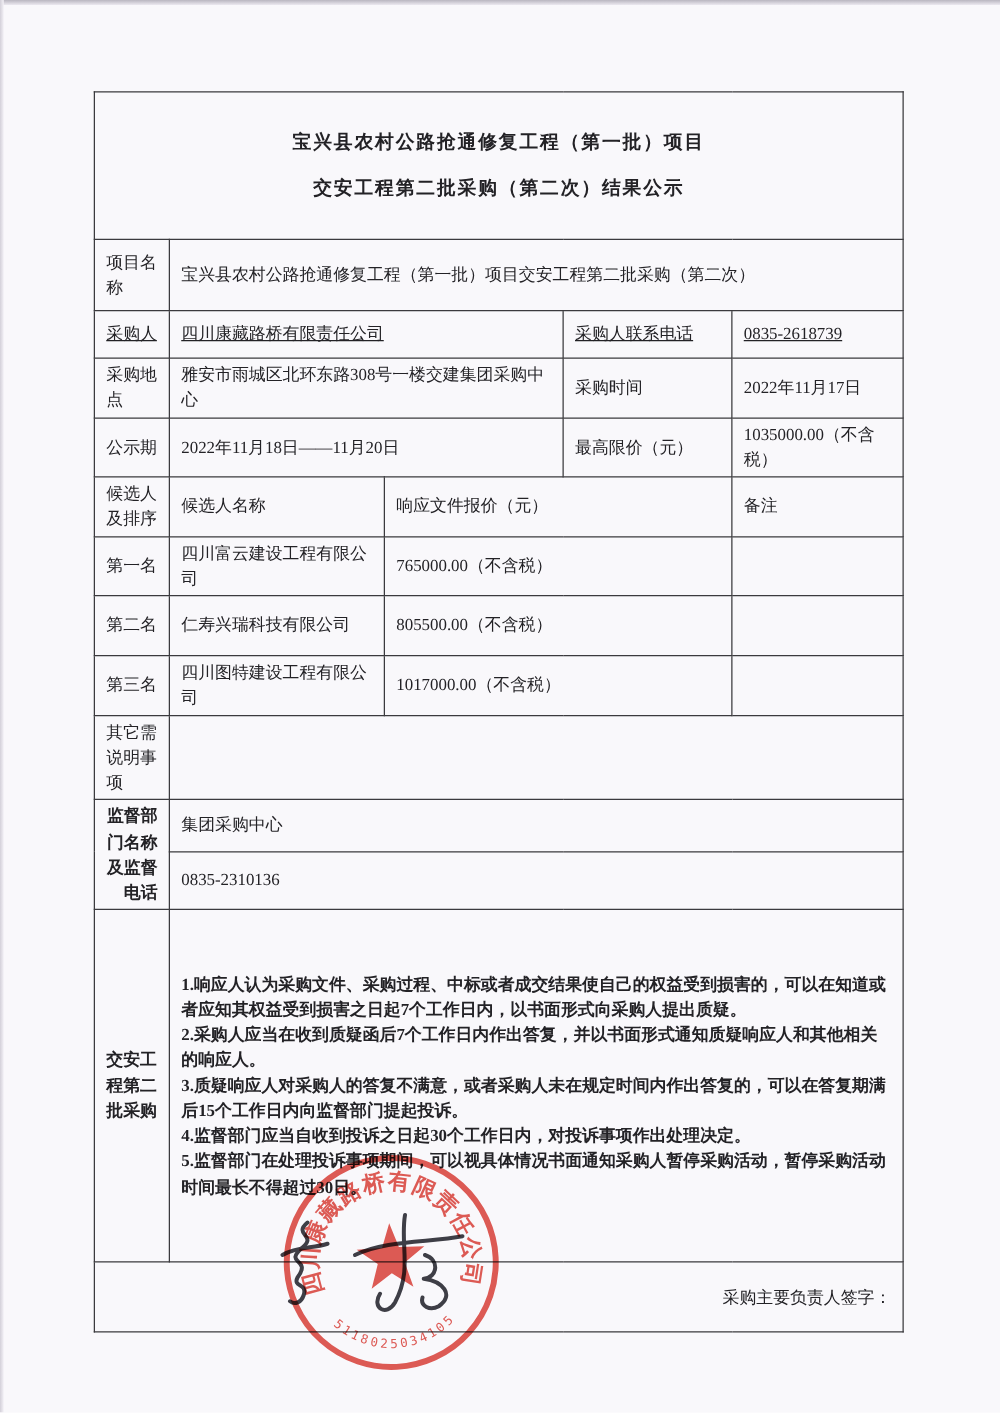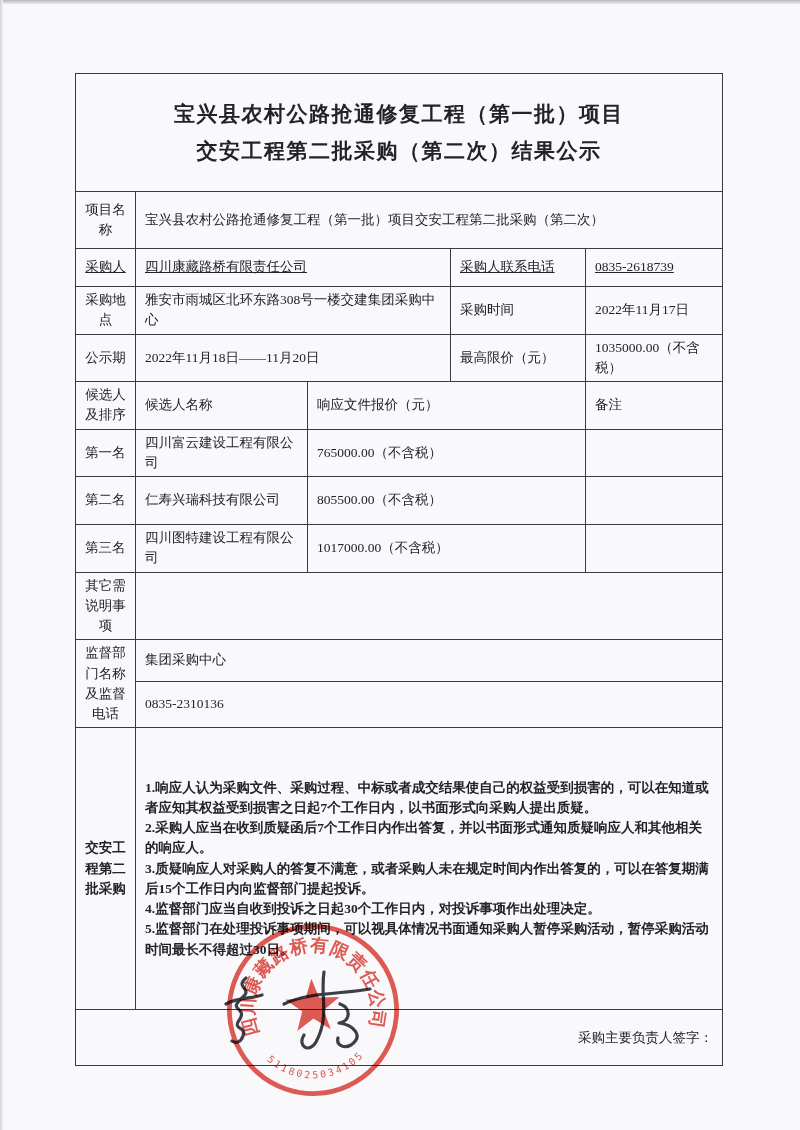--- a/index.html
+++ b/index.html
@@ -20,27 +20,27 @@
     position:absolute; left:75px; top:73px; width:647px;
     border-collapse:collapse; table-layout:fixed;
   }
   table.doc td {
     border:1.6px solid var(--line);
     padding:3px 9px;
     font-size:13.5px; line-height:1.5;
     vertical-align:middle;
     word-break:break-all;
   }
-  td.lbl { padding:3px 6px; text-align:center; }
-  td.lbl-ctr { padding:3px 4px; text-align:center; }
+  td.lbl { padding:3px 6px; text-align:left; }
+  td.lbl-ctr { padding:3px 4px; text-align:right;font-weight:bold; }
   .left { text-align:left; }
   .ctr  { text-align:left; }
 
   .r-title td { height:118px; text-align:center; }
-  .title-line { font-size:21px; font-weight:bold; letter-spacing:1.5px; line-height:37px; }
+  .title-line { font-size:15px; font-weight:bold; letter-spacing:1.5px; line-height:37px; }
   .r-project td   { height:57px; }
   .r-purchaser td { height:38px;text-decoration:underline; }
   .r-location td  { height:46px; }
   .r-period td    { height:40px; }
   .r-chead td     { height:46px; }
   .r-c1 td { height:45px; }
   .r-c2 td { height:48px; }
   .r-c3 td { height:45px; }
   .r-other td     { height:62px; }
   .r-supname td   { height:36px; }

